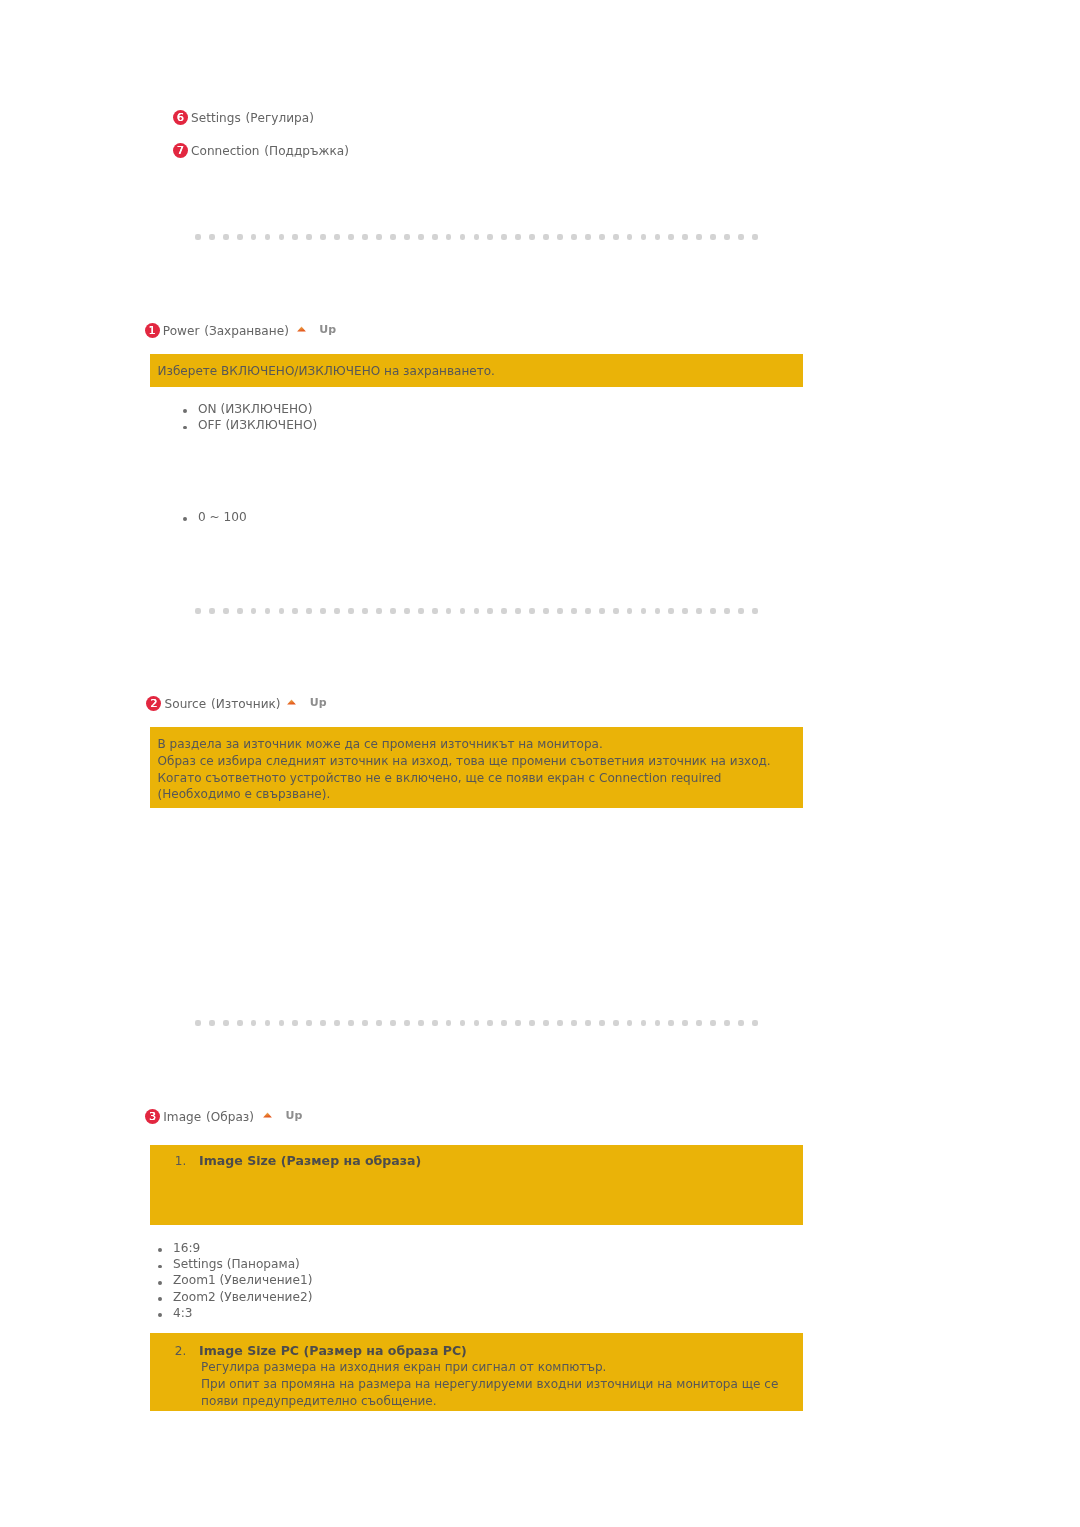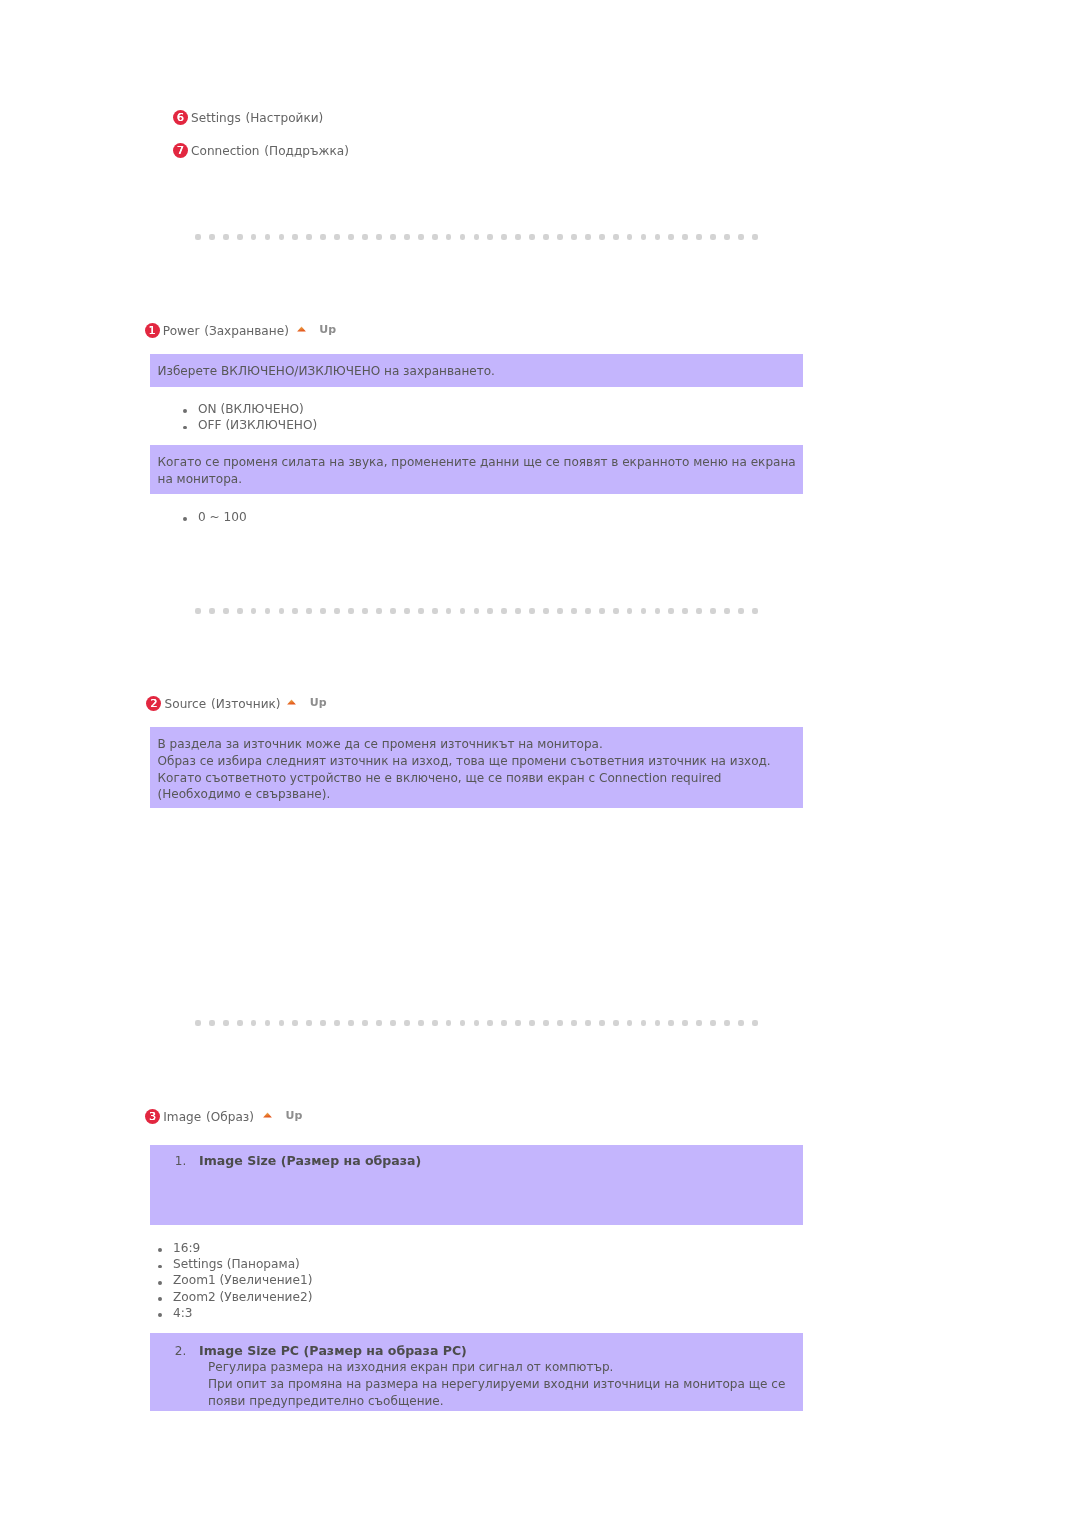--- a/index.html
+++ b/index.html
@@ -16,21 +16,21 @@
   .upwrap{position:absolute;top:0;white-space:nowrap;}
   .uptri{position:absolute;left:-0.5px;top:3.2px;width:9px;height:6px;line-height:0;}
   .uptri svg{display:block;}
   .uptxt{position:absolute;left:22px;top:0;font-size:11px;font-weight:bold;
          color:#8d8d8d;line-height:13px;}
 
   .dots{position:absolute;height:6px;}
   .dots i{position:absolute;width:5.8px;height:5.8px;border-radius:2.2px;
           background:#d3d3d3;top:0;}
 
-  .box{position:absolute;background:#c4b5fd;box-sizing:border-box;padding-left:34px;}
+  .box{position:absolute;background:#eab308;box-sizing:border-box;padding-left:34px;}
   .boxtext{position:absolute;color:#575757;font-size:12.05px;line-height:16.8px;
            white-space:pre;}
 
   ul.bl{position:absolute;margin:0;padding:0;list-style:none;}
   ul.bl li{position:relative;color:#646464;font-size:12.15px;line-height:16.2px;
            padding-left:15px;white-space:nowrap;}
   ul.bl li:before{content:"";position:absolute;left:0px;top:8.3px;width:3.8px;height:3.8px;
            border-radius:50%;background:#6e6e6e;}
 
   .numidx{position:absolute;color:#575757;font-size:12.05px;line-height:16.8px;}
@@ -38,21 +38,21 @@
            line-height:16.8px;white-space:nowrap;}
   .numbody{position:absolute;color:#575757;font-size:12.05px;line-height:16.9px;
            white-space:pre;}
 </style>
 </head>
 <body>
 
 <div class="page">
 <div class="hdr" style="left:172.8px;top:110px">
       <span class="badge">6</span>
-      <span class="hdrtext">Settings (Настройки)</span>
+      <span class="hdrtext">Settings (Регулира)</span>
     </div>
 <div class="hdr" style="left:172.8px;top:143px">
       <span class="badge">7</span>
       <span class="hdrtext">Connection (Поддръжка)</span>
     </div>
 <div class="dots" style="left:195px;top:234.3px;width:562px">
       <i style="left:0px"></i>
       <i style="left:13.925px"></i>
       <i style="left:27.85px"></i>
       <i style="left:41.775px"></i>
@@ -110,27 +110,23 @@
             <path d="M4.5 0.4 L8.9 5.5 L0.1 5.5 Z" fill="url(#upg)"></path>
           </svg>
         </span>
         <span class="uptxt">Up</span>
       </span>
     </div>
 <div class="box" style="left:150px;top:354px;width:653px;height:33px">
       <div class="boxtext" style="left:7.5px;top:8.5px">Изберете ВКЛЮЧЕНО/ИЗКЛЮЧЕНО на захранването.</div>
     </div>
 <ul class="bl" style="left:183px;top:401px">
-      <li>ON (ВКЛЮЧЕНО)</li>
+      <li>ON (ИЗКЛЮЧЕНО)</li>
       <li>OFF (ИЗКЛЮЧЕНО)</li>
     </ul>
-<div class="box" style="left:150px;top:445px;width:653px;height:49px">
-      <div class="boxtext" style="left:7.5px;top:9px">Когато се променя силата на звука, променените данни ще се появят в екранното меню на екрана
-на монитора.</div>
-    </div>
 <ul class="bl" style="left:183px;top:509px">
       <li>0 ~ 100</li>
     </ul>
 <div class="dots" style="left:195px;top:607.9px;width:562px">
       <i style="left:0px"></i>
       <i style="left:13.925px"></i>
       <i style="left:27.85px"></i>
       <i style="left:41.775px"></i>
       <i style="left:55.7px"></i>
       <i style="left:69.625px"></i>
@@ -264,17 +260,17 @@
 <ul class="bl" style="left:158px;top:1240px">
       <li>16:9</li>
       <li>Settings (Панорама)</li>
       <li>Zoom1 (Увеличение1)</li>
       <li>Zoom2 (Увеличение2)</li>
       <li>4:3</li>
     </ul>
 <div class="box" style="left:150px;top:1333px;width:653px;height:78px">
       <span class="numidx" style="left:24.8px;top:10.3px">2.</span>
       <span class="numhead" style="left:49.1px;top:9.8px">Image Size PC (Размер на образа PC)</span>
-      <div class="numbody" style="left:58px;top:25.8px">Регулира размера на изходния екран при сигнал от компютър.
+      <div class="numbody" style="left:51px;top:25.8px">Регулира размера на изходния екран при сигнал от компютър.
 При опит за промяна на размера на нерегулируеми входни източници на монитора ще се
 появи предупредително съобщение.</div>
     </div>
 </div>
 
 </body></html>

